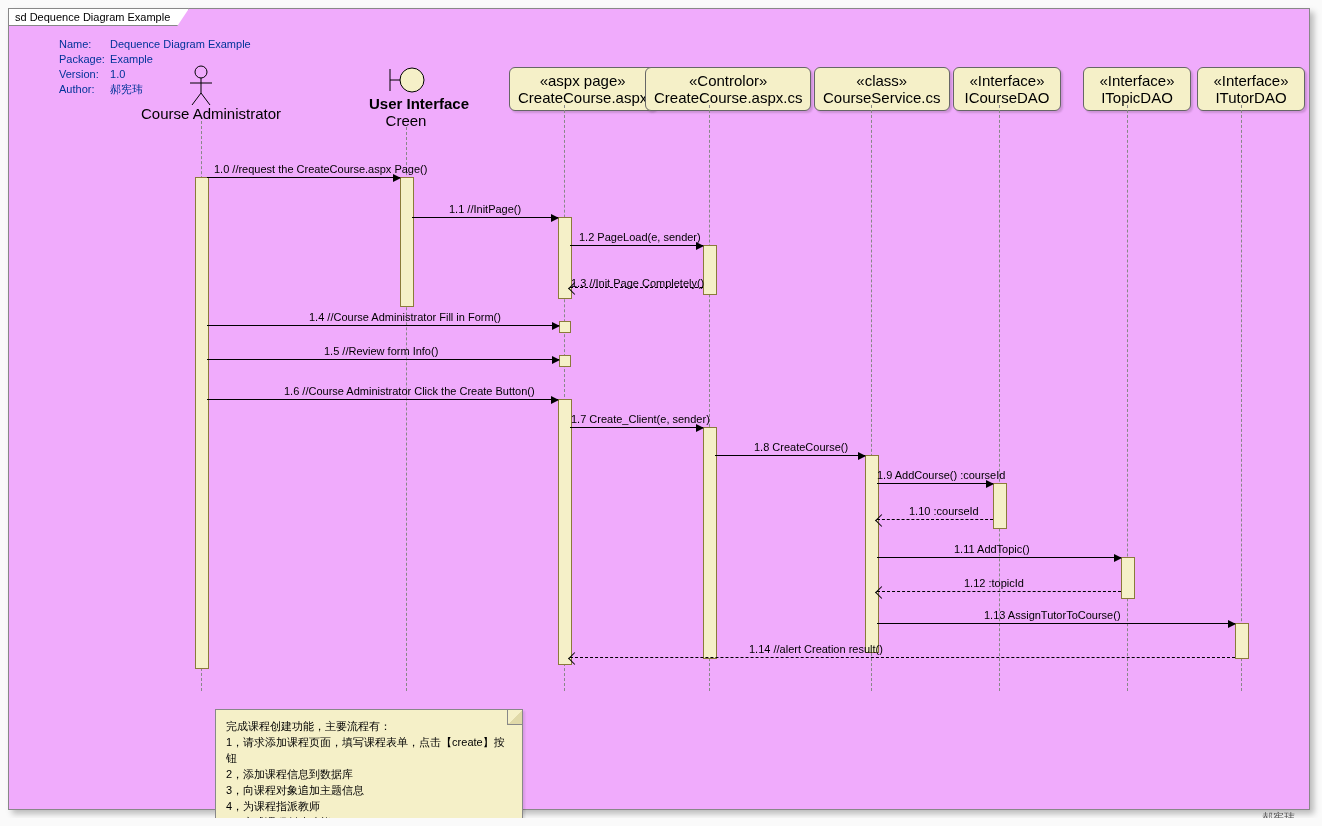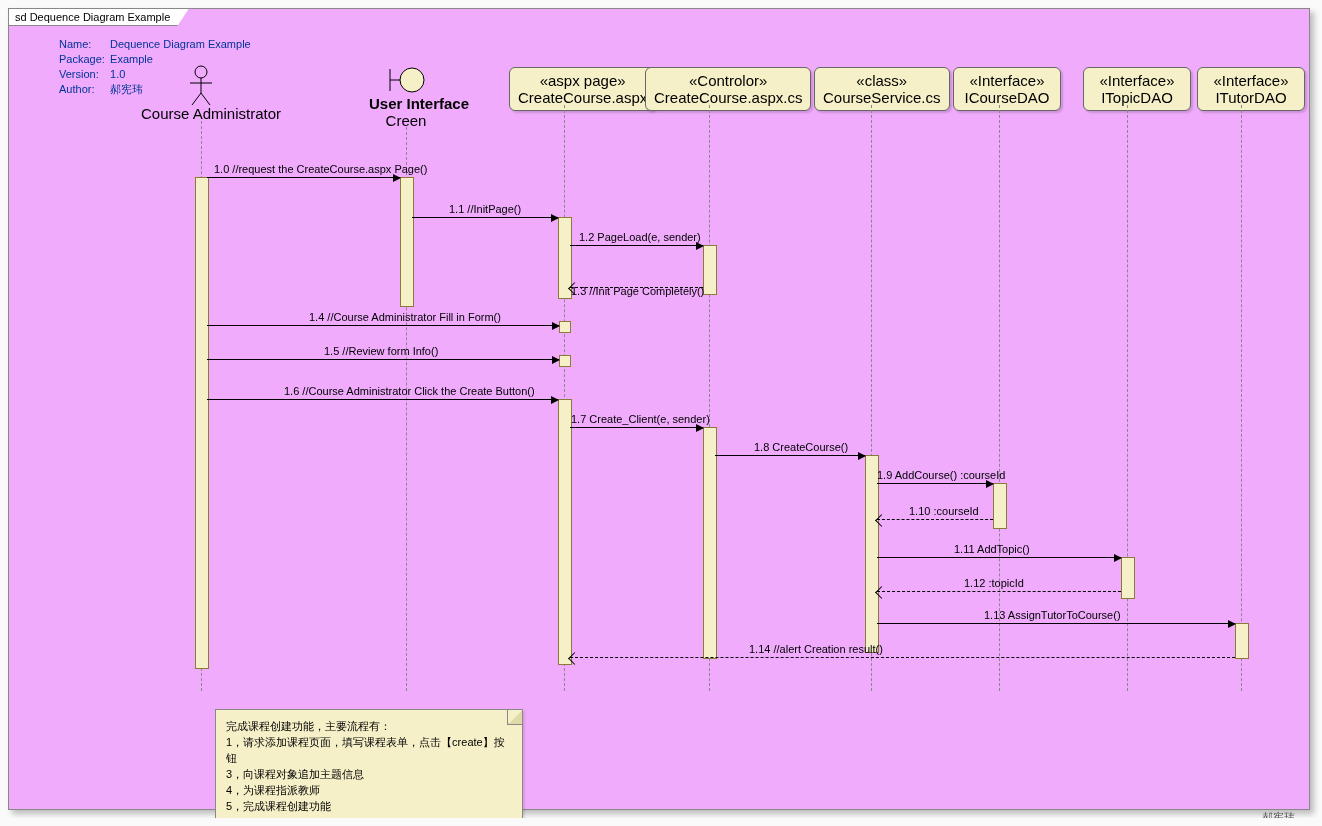--- a/index.html
+++ b/index.html
@@ -223,21 +223,21 @@
   <div class="msg" style="left:440px; top:194px;">1.1 //InitPage()</div>
 
   <div class="arrow" style="left:561px; top:236px; width:133px;">
       <div class="head"></div>
     </div>
   <div class="msg" style="left:570px; top:222px;">1.2 PageLoad(e, sender)</div>
 
   <div class="arrow dashed" style="left:561px; top:278px; width:133px;">
       <div class="head open left"></div>
     </div>
-  <div class="msg" style="left:562px; top:276px;">1.3 //Init Page Completely()</div>
+  <div class="msg" style="left:562px; top:268px;">1.3 //Init Page Completely()</div>
 
   <div class="arrow" style="left:198px; top:316px; width:352px;">
       <div class="head"></div>
     </div>
   <div class="msg" style="left:300px; top:302px;">1.4 //Course Administrator Fill in  Form()</div>
 
   <div class="arrow" style="left:198px; top:350px; width:352px;">
       <div class="head"></div>
     </div>
   <div class="msg" style="left:315px; top:336px;">1.5 //Review  form Info()</div>
@@ -283,19 +283,20 @@
   <div class="msg" style="left:975px; top:600px;">1.13 AssignTutorToCourse()</div>
 
   <div class="arrow dashed" style="left:561px; top:648px; width:665px;">
       <div class="head open left"></div>
     </div>
   <div class="msg" style="left:740px; top:634px;">1.14 //alert Creation result()</div>
 
   <div class="note" style="left:206px; top:700px;">
     <div>完成课程创建功能，主要流程有：</div>
     <div>1，请求添加课程页面，填写课程表单，点击【create】按钮</div>
+    <div>2，添加课程信息到数据库</div>
     <div>3，向课程对象追加主题信息</div>
     <div>4，为课程指派教师</div>
     <div>5，完成课程创建功能</div>
   </div>
 
   <div class="signature">郝宪玮</div>
 </div>
 
 </body></html>

